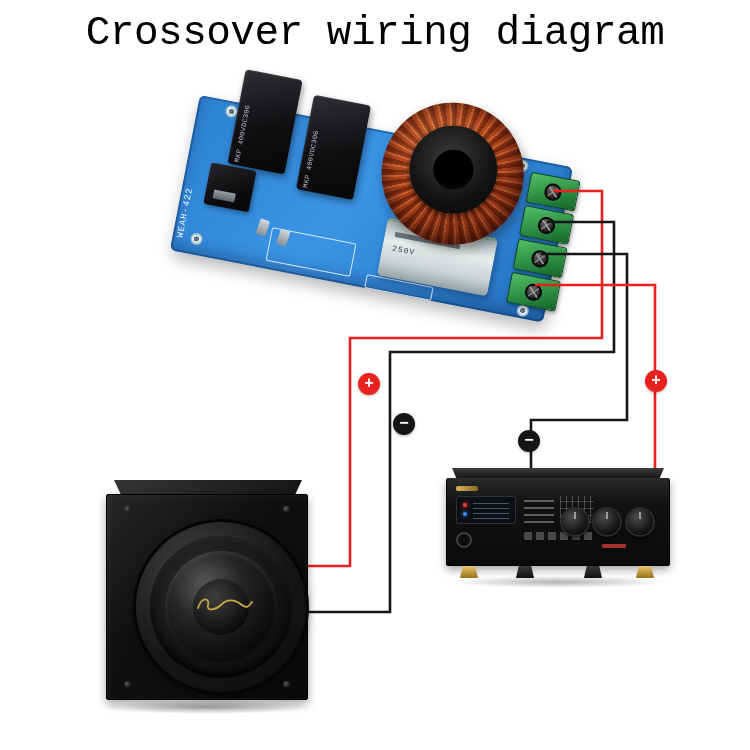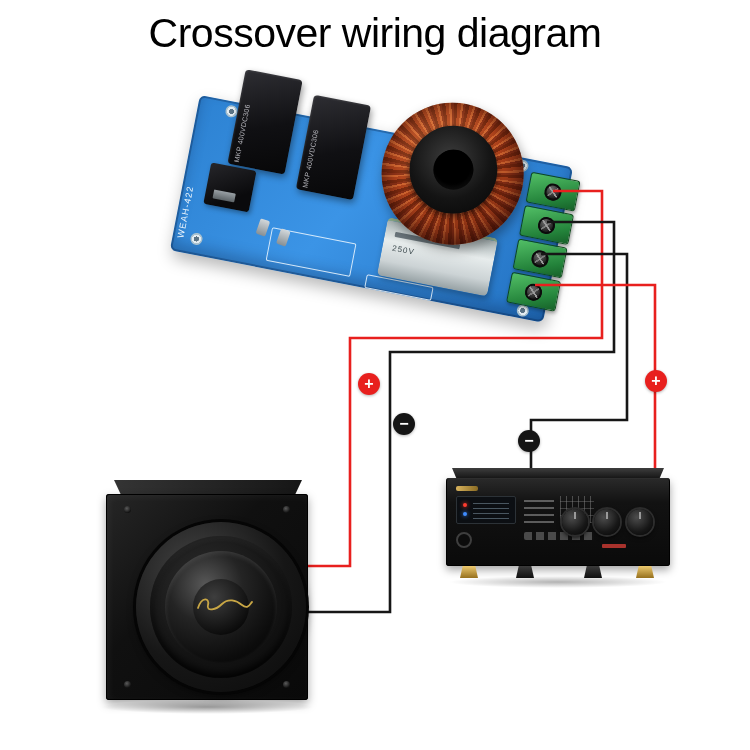--- a/index.html
+++ b/index.html
@@ -1,17 +1,17 @@
 <!DOCTYPE html>
 <html><head>
 <meta charset="utf-8">
 <style>
   html,body{margin:0;padding:0;background:#fff;}
   .canvas{position:relative;width:750px;height:750px;background:#ffffff;overflow:hidden;
-          font-family:Liberation Sans, sans-serif;}
+          font-family:Liberation Mono, monospace;}
 
   
   .title{position:absolute;top:10px;left:0;right:0;text-align:center;
          font-size:41px;color:#000;letter-spacing:-0.5px;}
 
   
   .pcb{position:absolute;left:200px;top:95px;width:380px;height:158px;
        transform:rotate(11deg);transform-origin:0 0;}
   .board{position:absolute;inset:0;border-radius:6px;
          background:linear-gradient(120deg,#2d82d2 0%,#3b94e6 45%,#2270c0 100%);

